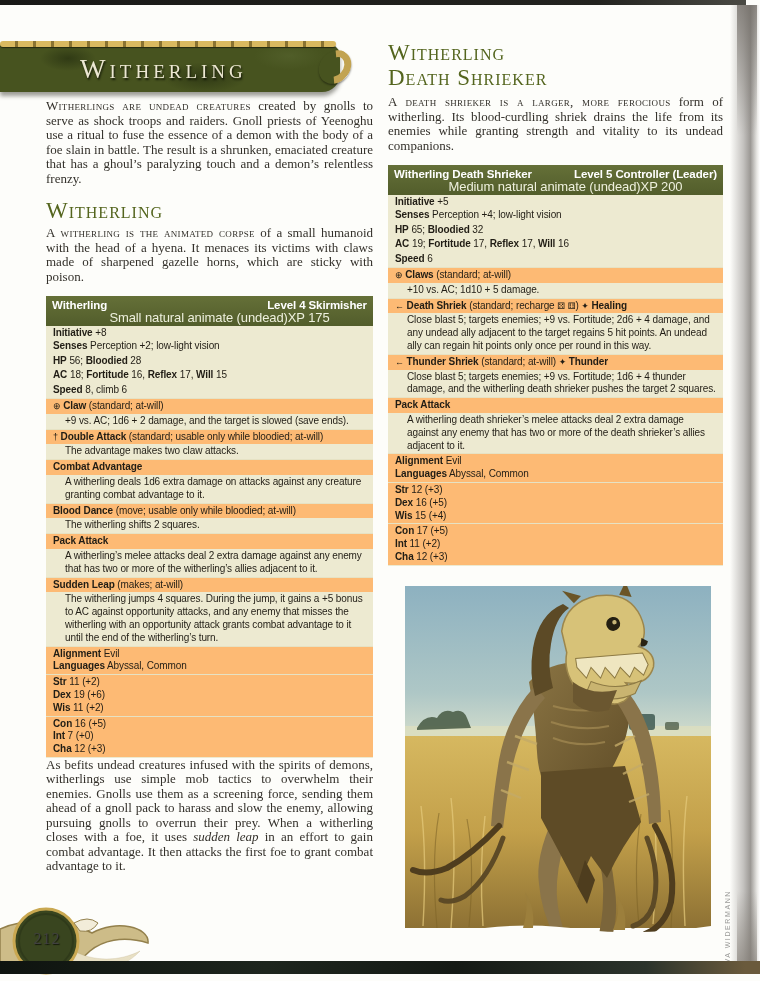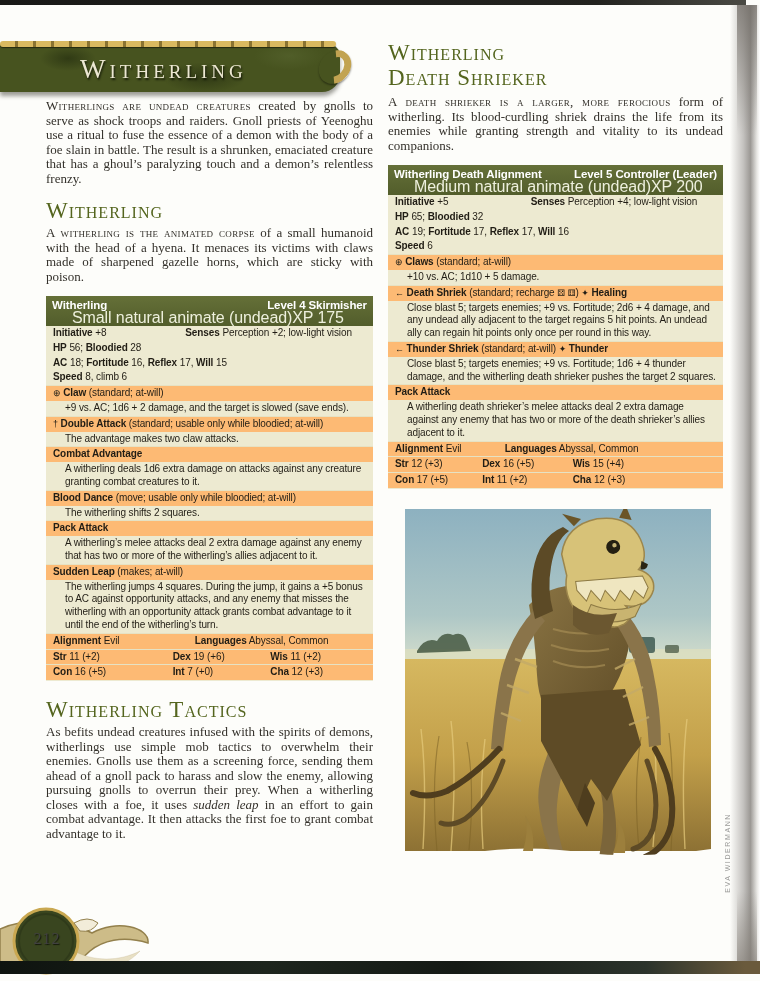--- a/index.html
+++ b/index.html
@@ -53,26 +53,26 @@
     font-size:23px; line-height:25px; letter-spacing:1px; }
   .col-left h2.sec { margin:11px 0 3px 0; }
   .col-right h2.sec { margin:0 0 5px 0; }
   .mb12 { margin-bottom:12px; }
 
   
   .sb { width:100%; font-family:"Liberation Sans", sans-serif; font-size:10px;
     letter-spacing:-0.1px; line-height:12.8px; color:#211d15; margin-top:12px; }
   .sb-head { background:linear-gradient(#657038,#525d2b); color:#fff; padding:2px 6px 2px 6px; }
   .shr1 { display:flex; justify-content:space-between; font-weight:bold; font-size:11.5px; line-height:14px; }
-  .shr2 { display:flex; justify-content:flex-start; font-size:16px; line-height:12px; color:#eef0dd;margin-left:20px; }
+  .shr2 { display:flex; justify-content:center; font-size:13px; line-height:12px; color:#eef0dd;margin-left:20px; }
   .sb-body { background:#edead1; padding-bottom:1px; }
   .row { padding:1px 5px 1px 7px; }
   .row.shade { background:#fdba74; border-top:1px solid #e6e2c4; }
   .row.desc { padding-left:19px; }
-  .flexr { display:flex; }
+  .flexr { display:flex;flex-direction:column; }
   .cell-init { width:42%; flex:none; }
   .cell-a { width:45%; flex:none; }
   .sb2 .cell-a { width:34%; }
   .ab1 { width:38%; flex:none; } .ab2 { width:31%; flex:none; } .ab3 { flex:1; }
   .sb2 .ab1 { width:27%; } .sb2 .ab2 { width:28%; }
   .ic { font-weight:normal; font-size:9px; }
 
   
   .artwork { position:relative; width:310px; height:402px; margin:20px 0 0 15px; }
   .artwork svg { display:block; }
@@ -123,21 +123,21 @@
         </div>
         <div class="row"><span class="b">HP</span><span> 56; </span><span class="b">Bloodied</span><span> 28</span></div>
         <div class="row"><span class="b">AC</span><span> 18; </span><span class="b">Fortitude</span><span> 16, </span><span class="b">Reflex</span><span> 17, </span><span class="b">Will</span><span> 15</span></div>
         <div class="row"><span class="b">Speed</span><span> 8, climb 6</span></div>
 
         <div class="row shade"><span class="ic">⊕</span><span class="b"> Claw</span><span> (standard; at-will)</span></div>
         <div class="row desc"><span>+9 vs. AC; 1d6 + 2 damage, and the target is slowed (save ends).</span></div>
         <div class="row shade"><span class="ic">†</span><span class="b"> Double Attack</span><span> (standard; usable only while bloodied; at-will)</span></div>
         <div class="row desc"><span>The advantage makes two claw attacks.</span></div>
         <div class="row shade"><span class="b">Combat Advantage</span></div>
-        <div class="row desc"><span>A witherling deals 1d6 extra damage on attacks against any creature granting combat creatures to it.</span></div>
+        <div class="row desc"><span>A witherling deals 1d6 extra damage on attacks against any creature granting combat advantage to it.</span></div>
         <div class="row shade"><span class="b">Blood Dance</span><span> (move; usable only while bloodied; at-will)</span></div>
         <div class="row desc"><span>The witherling shifts 2 squares.</span></div>
         <div class="row shade"><span class="b">Pack Attack</span></div>
         <div class="row desc"><span>A witherling’s melee attacks deal 2 extra damage against any enemy that has two or more of the witherling’s allies adjacent to it.</span></div>
         <div class="row shade"><span class="b">Sudden Leap</span><span> (makes; at-will)</span></div>
         <div class="row desc"><span>The witherling jumps 4 squares. During the jump, it gains a +5 bonus to AC against opportunity attacks, and any enemy that misses the witherling with an opportunity attack grants combat advantage to it until the end of the witherling’s turn.</span></div>
 
         <div class="row shade flexr">
           <span class="cell-a"><span class="b">Alignment</span><span> Evil</span></span>
           <span><span class="b">Languages</span><span> Abyssal, Common</span></span>
@@ -148,35 +148,34 @@
           <span class="ab3"><span class="b">Wis</span><span> 11 (+2)</span></span>
         </div>
         <div class="row shade flexr">
           <span class="ab1"><span class="b">Con</span><span> 16 (+5)</span></span>
           <span class="ab2"><span class="b">Int</span><span> 7 (+0)</span></span>
           <span class="ab3"><span class="b">Cha</span><span> 12 (+3)</span></span>
         </div>
       </div>
     </div>
 
-    <h2 class="sec" style="margin-top:16px;">Witherling Tactics</h2>
     <p class="body-text"><span>As befits undead creatures infused with the spirits of demons, witherlings use simple mob tactics to overwhelm their enemies. Gnolls use them as a screening force, sending them ahead of a gnoll pack to harass and slow the enemy, allowing pursuing gnolls to overrun their prey. When a witherling closes with a foe, it uses </span><span class="i">sudden leap</span><span> in an effort to gain combat advantage. It then attacks the first foe to grant combat advantage to it.</span></p>
   </div>
 
   <div class="col-right">
     <h2 class="sec">
       <span>Witherling</span><br>
       <span>Death Shrieker</span>
     </h2>
     <p class="body-text"><span class="sc">A death shrieker is a larger, more ferocious</span><span> form of witherling. Its blood-curdling shriek drains the life from its enemies while granting strength and vitality to its undead companions.</span></p>
 
     <div class="sb sb2">
       <div class="sb-head">
         <div class="shr1">
-          <span>Witherling Death Alignment</span>
+          <span>Witherling Death Shrieker</span>
           <span>Level 5 Controller (Leader)</span>
         </div>
         <div class="shr2">
           <span>Medium natural animate (undead)</span>
           <span>XP 200</span>
         </div>
       </div>
       <div class="sb-body">
         <div class="row flexr">
           <span class="cell-init"><span class="b">Initiative</span><span> +5</span></span>

